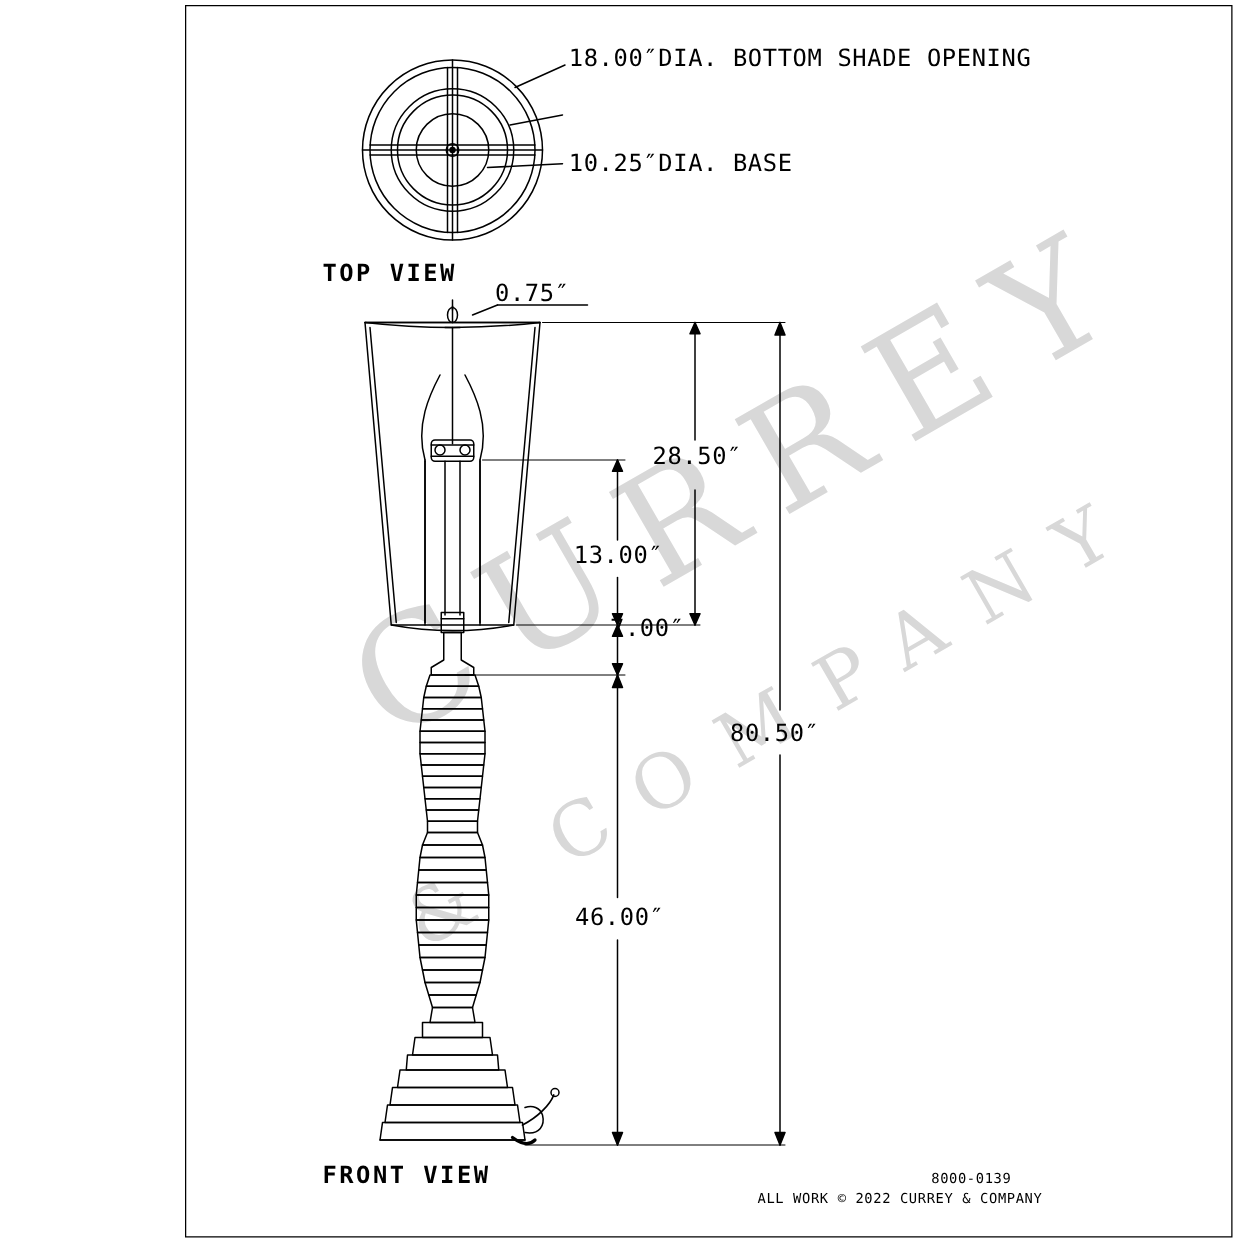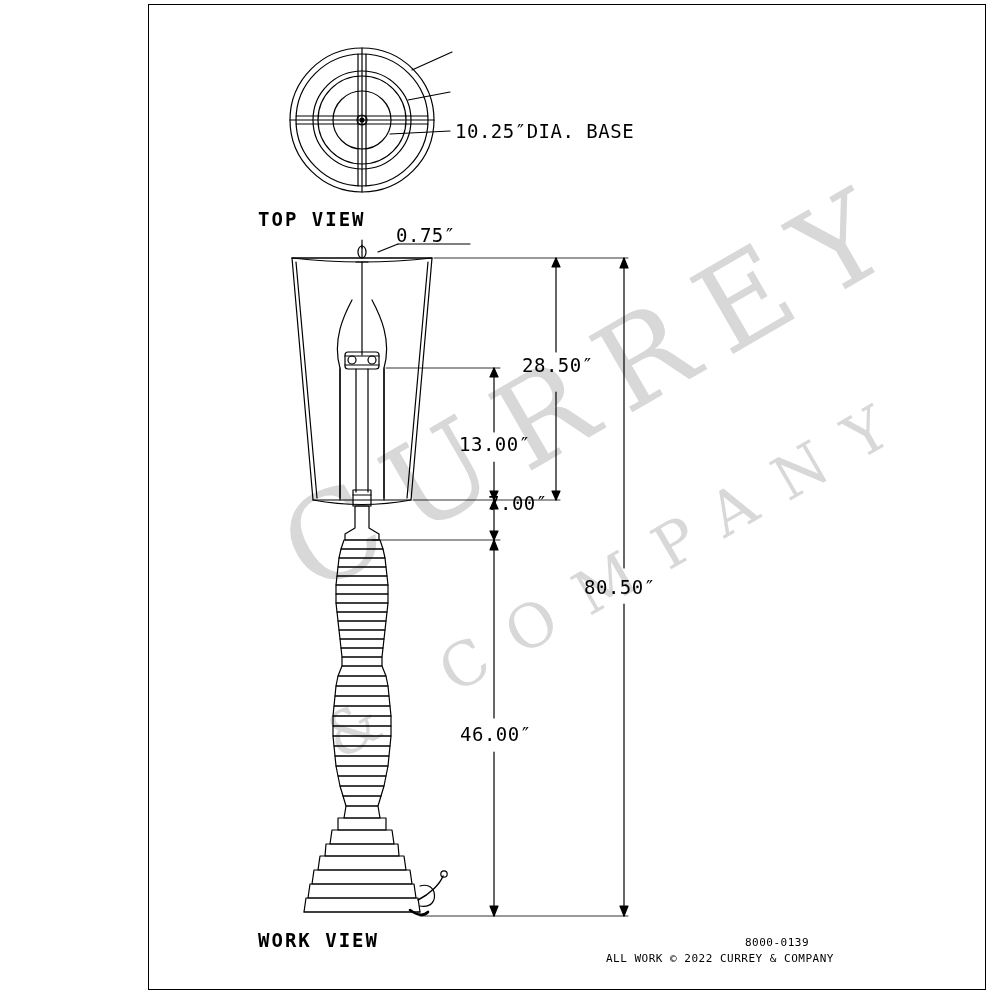--- a/index.html
+++ b/index.html
@@ -153,34 +153,35 @@
       <path d="M624 916 l-4 -10 l8 0 z" fill="#000"></path>
 
       <line x1="494" y1="540" x2="494" y2="718"></line>
       <line x1="494" y1="752" x2="494" y2="916"></line>
       <path d="M494 540 l-4 10 l8 0 z" fill="#000"></path>
       <path d="M494 916 l-4 -10 l8 0 z" fill="#000"></path>
 
     </g>
   </svg>
 
+  <div class="txt dim" style="left:455px;top:36px;">18.00″DIA. BOTTOM SHADE OPENING</div>
   <div class="txt dim" style="left:455px;top:120px;text-align:center;">10.25″DIA. BASE</div>
 
   <div class="txt viewlabel" style="left:258px;top:208px;">TOP VIEW</div>
 
   <div class="txt dim" style="left:396px;top:224px;">0.75″</div>
 
   <div class="txt dim" style="left:522px;top:354px;">28.50″</div>
 
   <div class="txt dim" style="left:459px;top:433px;">13.00″</div>
 
   <div class="txt dim" style="left:488px;top:492px;">7.00″</div>
 
   <div class="txt dim" style="left:584px;top:576px;">80.50″</div>
 
   <div class="txt dim" style="left:460px;top:723px;">46.00″</div>
 
-  <div class="txt viewlabel" style="left:258px;top:929px;">WORK VIEW</div>
+  <div class="txt viewlabel" style="left:258px;top:929px;">FRONT VIEW</div>
 
   <div class="txt tiny" style="left:745px;top:936px;">8000-0139</div>
   <div class="txt tiny" style="left:606px;top:952px;">ALL WORK © 2022 CURREY &amp; COMPANY</div>
 
 </div>
 
 </body></html>

